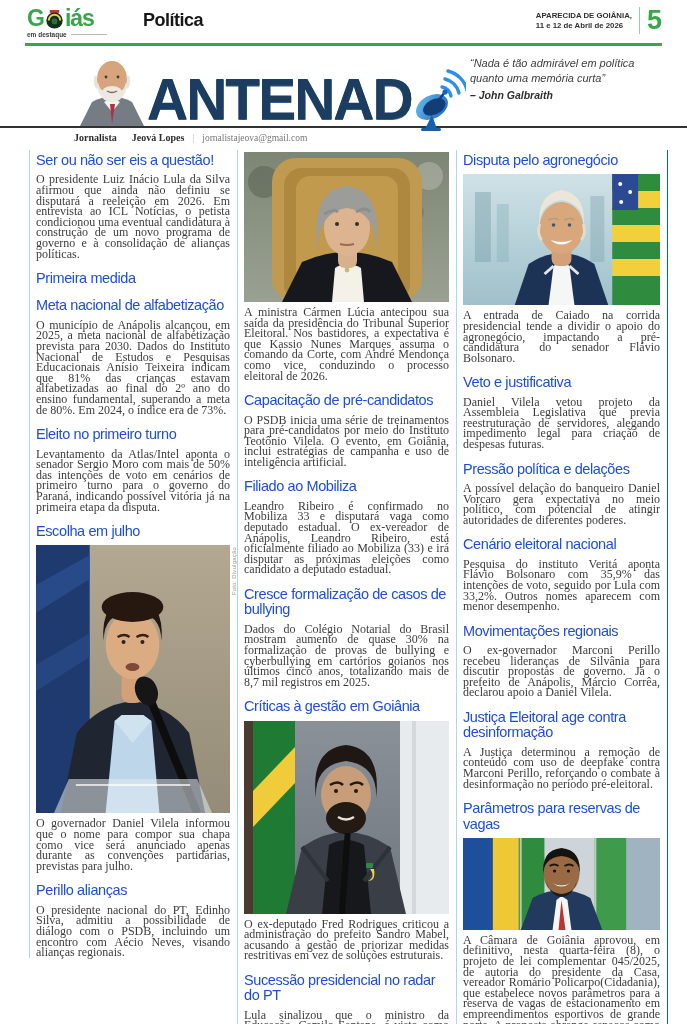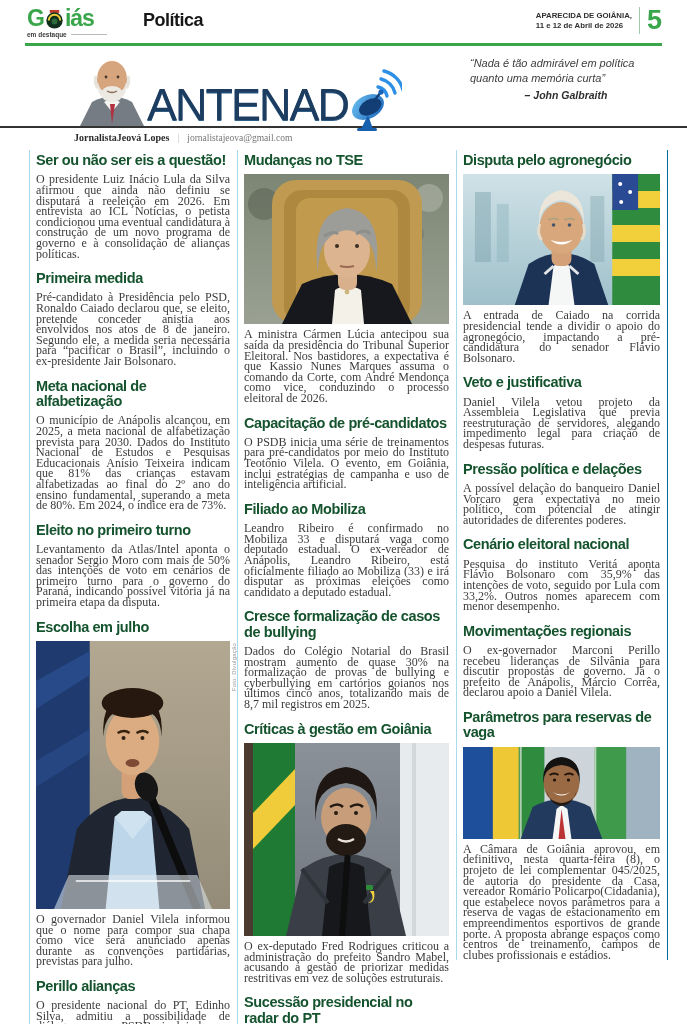--- a/index.html
+++ b/index.html
@@ -22,44 +22,44 @@
   .edition-text { text-align:left; font-family:"Liberation Sans",sans-serif; font-weight:bold;
                   font-size:7.8px; line-height:1.25; color:#2f2f2f; }
   .edition-sep { width:1px; height:27px; background:#9fc9a8; margin:0 7px; }
   .edition-page { font-family:"Liberation Sans",sans-serif; font-weight:bold; font-size:27px;
                   color:#3aa64c; line-height:1; }
 
   
   .banner { position:relative; height:80px; }
   .journalist { position:absolute; left:74px; bottom:0; }
   .antenado { position:absolute; left:147px; bottom:1px; display:flex; align-items:flex-end; }
-  .antenado-word { font-family:"Liberation Sans",sans-serif; font-weight:normal; font-size:45px;
+  .antenado-word { font-family:"Liberation Sans",sans-serif; font-weight:bold; font-size:57px;
                    line-height:0.92; color:#1c3c60; letter-spacing:-2px;
                    text-shadow:0 1px 0 #2e5d86; }
   .satellite { margin-left:-4px; position:relative; bottom:-6px; }
   .quote-block { position:absolute; right:25px; top:10px; width:192px;
                  font-family:"Liberation Sans",sans-serif; font-style:italic; }
   .quote-text { font-size:11px; line-height:1.35; color:#3d3d3d; }
-  .quote-author { font-size:10.5px; font-weight:bold; color:#2e2e2e; margin-top:3px;text-align:center; }
+  .quote-author { font-size:10.5px; font-weight:bold; color:#2e2e2e; margin-top:3px; }
   .banner-rule { width:687px; height:2px; background:#333; }
   .byline { margin:4px 0 0 74px; font-family:Liberation Serif, serif; font-size:10px;
             color:#2c2c2c; display:flex; align-items:flex-end; }
   .byline .role { font-weight:bold; }
-  .byline .name { font-weight:bold; margin-left:0; }
+  .byline .name { font-weight:bold; margin-left:15px; }
   .byline .sep { color:#bbb; margin:0 8px; font-weight:normal; }
   .byline .email { color:#777; font-size:9.5px; }
 
   
   .content { display:flex; align-items:flex-start; margin:7px 0 0 29px; width:639px; }
   .col { border-left:1px solid #a9d9ee; padding:0 7px 0 6px; }
   .col-1 { width:208px; }
   .col-2 { width:219px; }
   .col-3 { width:212px; border-right:1px solid #0369a1; }
-  article h2 { font-family:"Liberation Sans",sans-serif; font-weight:bold; font-size:14.5px;
-               line-height:1.06; letter-spacing:-0.4px; color:#14532d; margin:12px 0 6px; }
+  article h2 { font-family:"Liberation Sans",sans-serif; font-weight:normal; font-size:14.5px;
+               line-height:1.06; letter-spacing:-0.4px; color:#1d4ed8; margin:12px 0 6px; }
   article:first-child h2 { margin-top:3px; }
   article p { font-size:12px; line-height:10.6px; text-align:justify; color:#3b3b3b; }
   figure { position:relative; margin:2px 0 5px; }
   .photo { display:block; width:100%; }
   .credit { position:absolute; top:2px; right:-7px; writing-mode:vertical-rl;
             transform:rotate(180deg); font-family:"Liberation Sans",sans-serif;
             font-size:6px; color:#999; letter-spacing:0.2px; }
 </style>
 </head>
 <body>
@@ -144,21 +144,20 @@
 
 <main class="content">
 
   <div class="col col-1">
     <article>
       <h2>Ser ou não ser eis a questão!</h2>
       <p>O presidente Luiz Inácio Lula da Silva afirmou que ainda não definiu se disputará a reeleição em 2026. Em entrevista ao ICL Notícias, o petista condicionou uma eventual candidatura à construção de um novo programa de governo e à consolidação de alianças políticas.</p>
     </article>
     <article>
       <h2>Primeira medida</h2>
-      <p>Pré-candidato à Presidência pelo PSD, Ronaldo Caiado declarou que, se eleito, pretende conceder anistia aos envolvidos nos atos de 8 de janeiro. Segundo ele, a medida seria necessária para “pacificar o Brasil”, incluindo o ex-presidente Jair Bolsonaro.</p>
     </article>
     <article>
       <h2>Meta nacional de alfabetização</h2>
       <p>O município de Anápolis alcançou, em 2025, a meta nacional de alfabetização prevista para 2030. Dados do Instituto Nacional de Estudos e Pesquisas Educacionais Anísio Teixeira indicam que 81% das crianças estavam alfabetizadas ao final do 2º ano do ensino fundamental, superando a meta de 80%. Em 2024, o índice era de 73%.</p>
     </article>
     <article>
       <h2>Eleito no primeiro turno</h2>
       <p>Levantamento da Atlas/Intel aponta o senador Sergio Moro com mais de 50% das intenções de voto em cenários de primeiro turno para o governo do Paraná, indicando possível vitória já na primeira etapa da disputa.</p>
     </article>
     <article>
@@ -196,21 +195,20 @@
       <p>O governador Daniel Vilela informou que o nome para compor sua chapa como vice será anunciado apenas durante as convenções partidárias, previstas para julho.</p>
     </article>
     <article>
       <h2>Perillo alianças</h2>
       <p>O presidente nacional do PT, Edinho Silva, admitiu a possibilidade de diálogo com o PSDB, incluindo um encontro com Aécio Neves, visando alianças regionais.</p>
     </article>
   </div>
 
   <div class="col col-2">
     <article>
-      <h2>Mudanças no TSE</h2>
       <figure>
         <svg class="photo" viewBox="0 0 205 150" height="150" preserveAspectRatio="none">
           <defs>
             <linearGradient id="cbg" x1="0" y1="0" x2="0" y2="1">
               <stop offset="0" stop-color="#7d8674"></stop>
                 <stop offset="1" stop-color="#9aa193"></stop>
             </linearGradient>
           </defs>
           <rect width="205" height="150" fill="url(#cbg)"></rect>
           <circle cx="20" cy="30" r="16" fill="#5d6657" opacity="0.6"></circle>
@@ -337,21 +335,25 @@
     </article>
     <article>
       <h2>Cenário eleitoral nacional</h2>
       <p>Pesquisa do instituto Veritá aponta Flávio Bolsonaro com 35,9% das intenções de voto, seguido por Lula com 33,2%. Outros nomes aparecem com menor desempenho.</p>
     </article>
     <article>
       <h2>Movimentações regionais</h2>
       <p>O ex-governador Marconi Perillo recebeu lideranças de Silvânia para discutir propostas de governo. Já o prefeito de Anápolis, Márcio Corrêa, declarou apoio a Daniel Vilela.</p>
     </article>
     <article>
-      <h2>Parâmetros para reservas de vaga</h2>
+      <h2>Justiça Eleitoral age contra desinformação</h2>
+      <p>A Justiça determinou a remoção de conteúdo com uso de deepfake contra Marconi Perillo, reforçando o combate à desinformação no período pré-eleitoral.</p>
+    </article>
+    <article>
+      <h2>Parâmetros para reservas de vagas</h2>
       <figure>
         <svg class="photo" viewBox="0 0 198 92" height="92" preserveAspectRatio="none">
           <rect width="198" height="92" fill="#9fb3c0"></rect>
           <rect width="32" height="92" fill="#1d4f9b"></rect>
           <rect x="30" width="28" height="92" fill="#eec835"></rect>
           <rect x="56" width="26" height="92" fill="#2f8c3f"></rect>
           <rect x="82" width="52" height="92" fill="#cdd5da"></rect>
           <rect x="132" width="32" height="92" fill="#3f9b4b"></rect>
           <line x1="58" y1="0" x2="58" y2="92" stroke="#e8e8e4" stroke-width="2" opacity="0.7"></line>
           <line x1="133" y1="0" x2="133" y2="92" stroke="#e8e8e4" stroke-width="2" opacity="0.7"></line>

